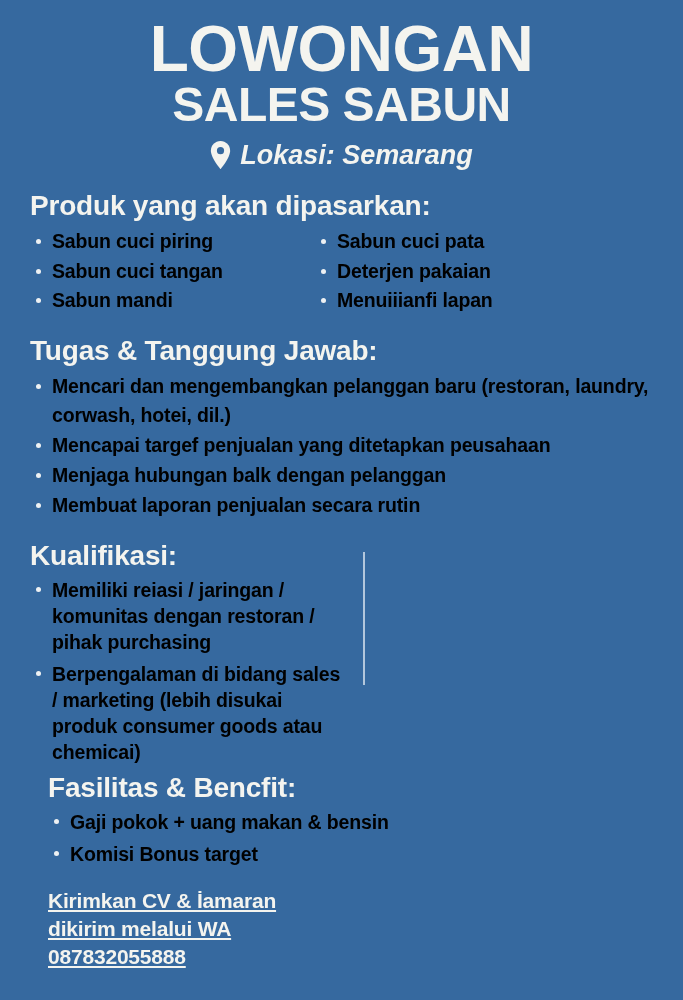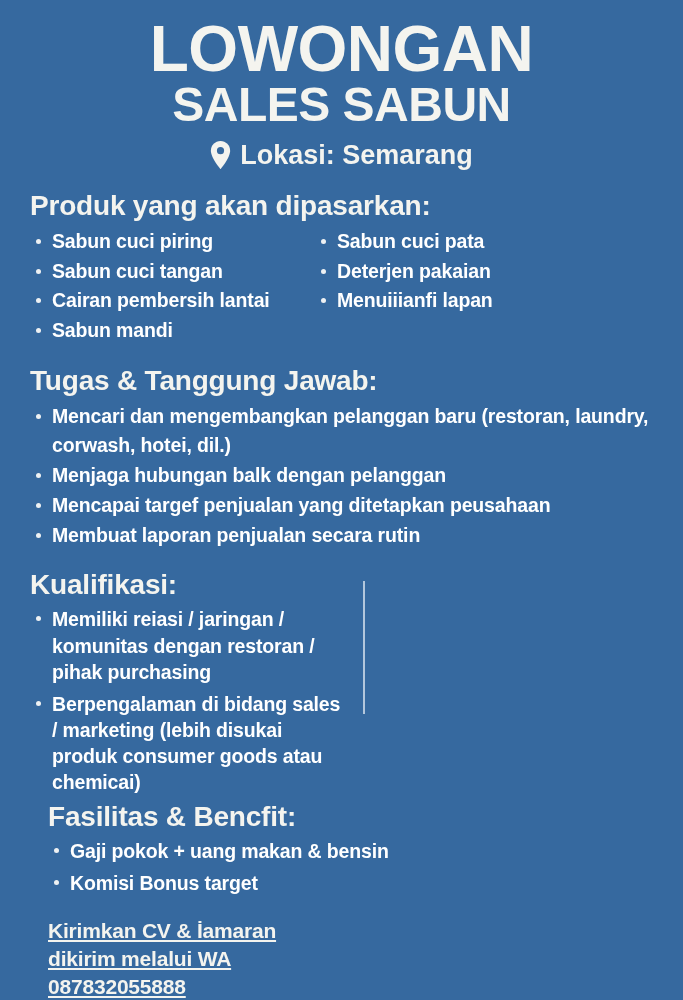--- a/index.html
+++ b/index.html
@@ -45,20 +45,21 @@
   .location {
     text-align: center;
     margin-top: 12px;
     font-size: 27px;
     font-weight: 700;
     color: #f4f4ef;
     display: flex;
     align-items: center;
     justify-content: center;
     gap: 9px;
+    font-style: italic;
   }
   .pin-icon {
     display: inline-block;
     width: 21px;
     height: 28px;
     flex: none;
   }
 
   
   .body-wrap {
@@ -88,21 +89,21 @@
     list-style: none;
     margin: 0;
     padding: 0;
   }
   ul.bul > li {
     position: relative;
     padding-left: 22px;
     font-size: 19.5px;
     line-height: 1.48;
     font-weight: 600;
-    color: #ffffff;
+    color: #000000;
     letter-spacing: -0.15px;
     margin-bottom: 1px;
   }
   ul.bul > li::before {
     content: "";
     position: absolute;
     left: 6px;
     top: 12px;
     width: 5px;
     height: 5px;
@@ -187,35 +188,34 @@
   </div>
 
   <div class="body-wrap">
 
 
     <div class="sec-head">Produk yang akan dipasarkan:</div>
     <div class="prod-cols">
       <ul class="bul col-a">
         <li>Sabun cuci piring</li>
         <li>Sabun cuci tangan</li>
-        <li>Cairan pembersih lantai</li>
         <li>Sabun mandi</li>
       </ul>
       <ul class="bul col-b">
         <li>Sabun cuci pata</li>
         <li>Deterjen pakaian</li>
         <li>Menuiiianfi lapan</li>
       </ul>
     </div>
 
     <div class="sec-head">Tugas &amp; Tanggung Jawab:</div>
     <ul class="bul">
       <li>Mencari dan mengembangkan pelanggan baru (restoran, laundry, corwash, hotei, dil.)</li>
+      <li>Mencapai targef penjualan yang ditetapkan peusahaan</li>
       <li>Menjaga hubungan balk dengan pelanggan</li>
-      <li>Mencapai targef penjualan yang ditetapkan peusahaan</li>
       <li>Membuat laporan penjualan secara rutin</li>
     </ul>
 
     <div class="bottom">
       <div class="divider"></div>
 
       <div class="col-left">
         <div class="sec-head">Kualifikasi:</div>
         <ul class="bul tight">
           <li>Memiliki reiasi / jaringan / komunitas dengan restoran / pihak purchasing</li>

